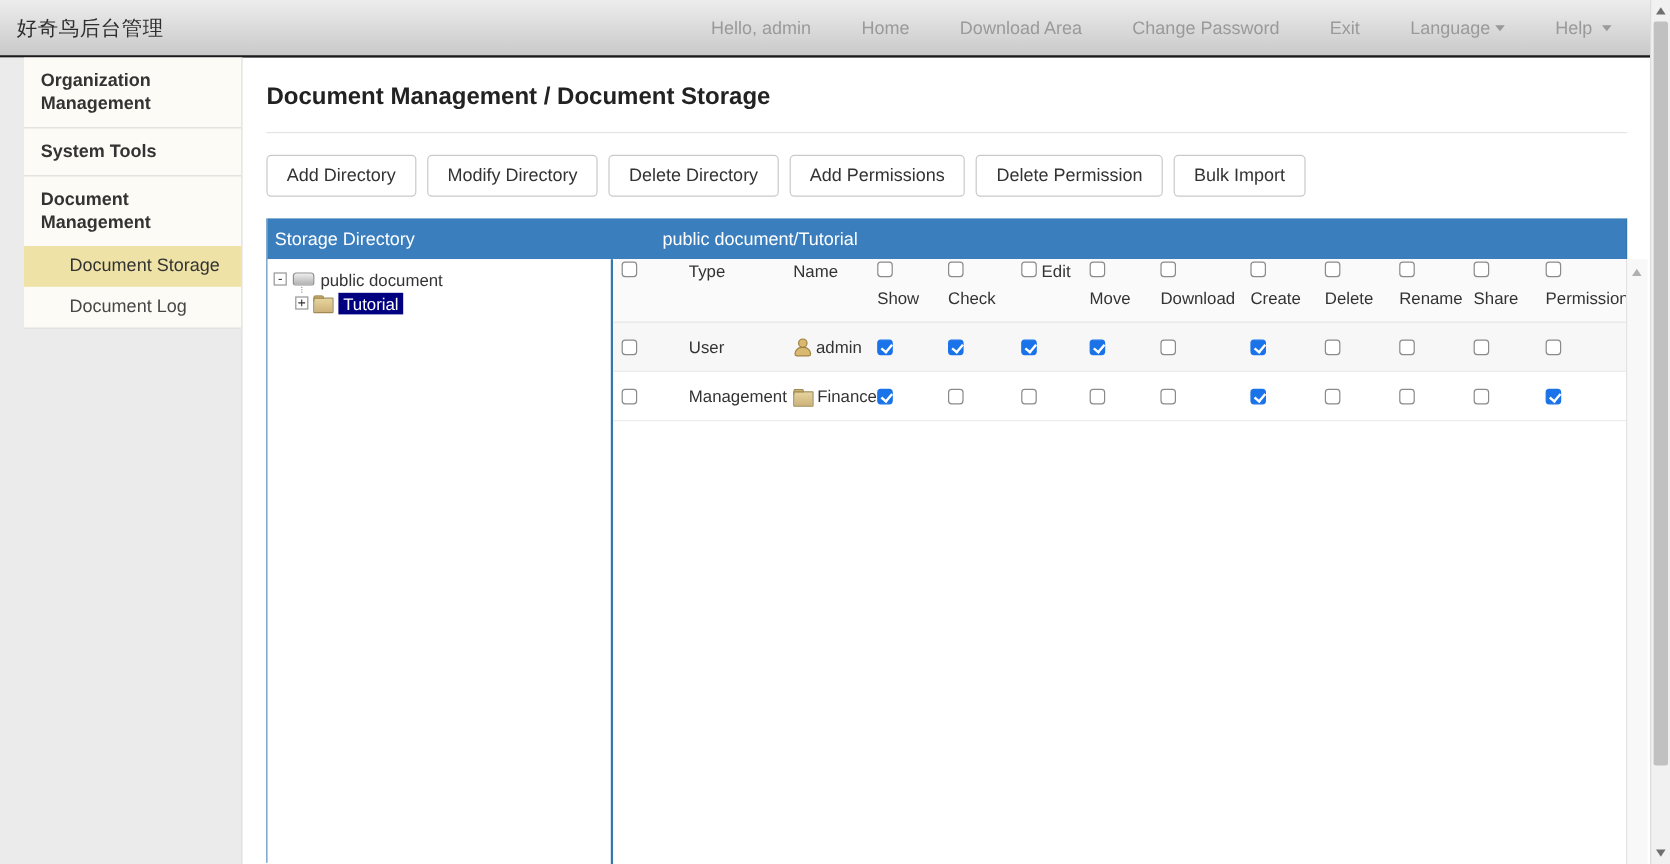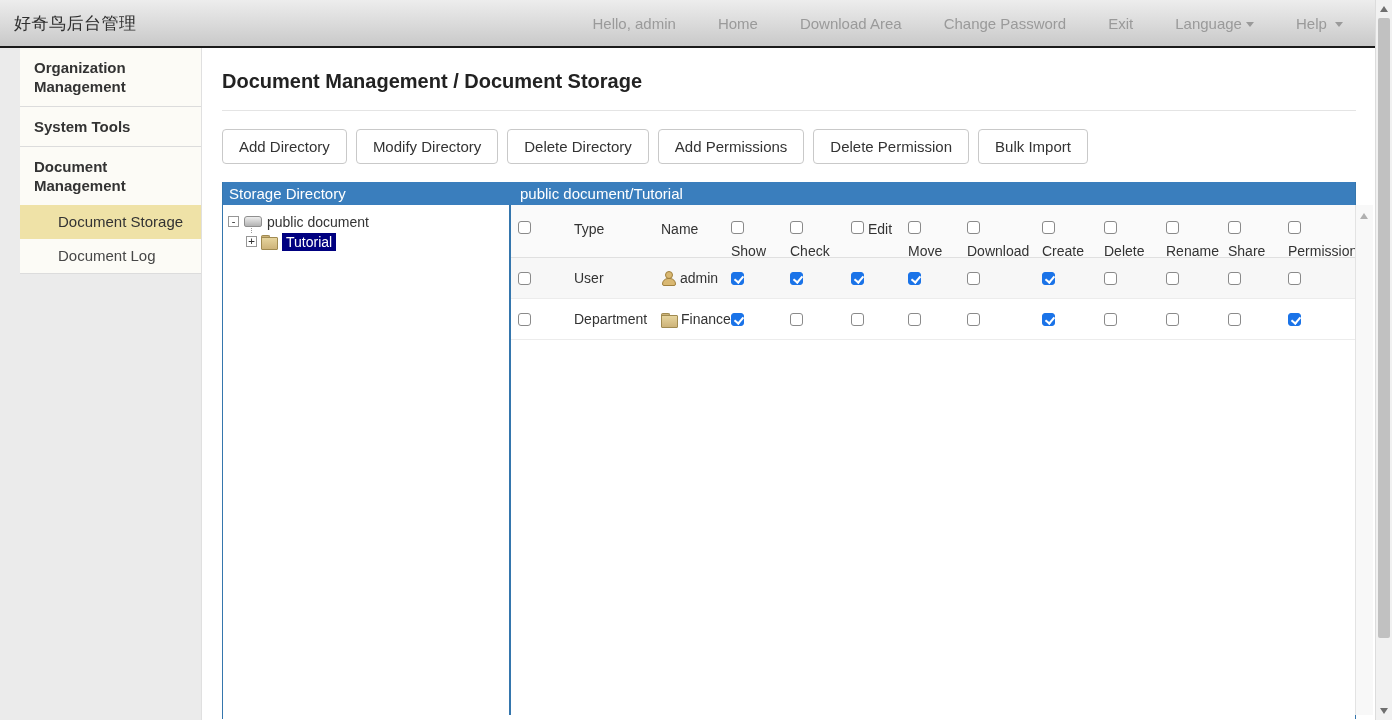--- a/index.html
+++ b/index.html
@@ -34,21 +34,21 @@
   
   .main { flex:1; padding:0 19px 0 20px; overflow:hidden; }
   .page-title { margin-top:22px; font-size:20px; font-weight:bold; color:#222; }
   .rule { margin-top:17px; height:1px; background:#e4e4e4; }
   .toolbar { margin-top:18px; display:flex; gap:9px; }
   .tbtn { height:35px; padding:0 16px; background:#fff; border:1px solid #c9c9c9;
     border-radius:4px; font-size:15px; color:#333; font-family:inherit; cursor:pointer; white-space:nowrap; }
 
   
   .panel { margin-top:18px; height:537px; border-left:1px solid #3576ad; border-right:1px solid #3576ad; }
-  .panel-header { height:23px; background:#3a7ebd; color:#fff; font-size:15px; display:flex; align-items:center; }
+  .panel-header { height:34px; background:#3a7ebd; color:#fff; font-size:15px; display:flex; align-items:center;gap:32px; }
   .ph-left { width:288px; padding-left:6px; flex:none; }
   .ph-right { padding-left:9px; }
   .panel-body { display:flex; height:510px; }
 
   
   .tree-pane { width:288px; flex:none; border-right:2px solid #3576ad; background:#fff; }
   .tree { padding:7px 0 0 5px; font-size:14px; color:#333; }
   .tree-row { display:flex; align-items:center; height:19px; cursor:pointer; }
   .tree-row.child { margin-left:18px; position:relative; margin-top:1px; }
   .tree-row.child::before { content:''; position:absolute; left:5px; top:-4px; height:5px;
@@ -62,21 +62,21 @@
   .tree-folder-icon::before { content:''; position:absolute; top:0; left:0; width:7px; height:4px;
     background:#cdb379; border:1px solid #a08a50; border-bottom:none; border-radius:2px 2px 0 0; }
   .tree-folder-icon::after { content:''; position:absolute; top:2px; left:0; width:15px; height:11px;
     background:linear-gradient(#e6d49d,#cdb379); border:1px solid #a08a50; border-radius:1px; }
   .sel-label { background:#000080; color:#fff; padding:1px 4px; }
 
   
   .table-pane { flex:1; position:relative; background:#fff; }
   .perm-table { margin-right:18px; }
   .hrow { display:flex; height:53px; background:#fafafa; border-bottom:1px solid #e0e0e0; }
-  .hrow .cell { padding-top:16px; font-size:14px; color:#333; }
+  .hrow .cell { padding-top:2px; font-size:14px; color:#333; }
   .cell { padding-left:7px; flex:none; white-space:nowrap; }
   .pc .lbl { display:block; margin-top:6px; }
   .pc.inline { display:flex; align-items:flex-start; }
   .pc.inline .lbl { display:inline-block; margin:0 0 0 4px; }
   .trow { display:flex; height:41px; border-bottom:1px solid #ececec; font-size:14px; color:#333; }
   .trow.striped { background:#f7f7f7; }
   .trow .cell { display:flex; align-items:center; height:100%; }
   .c-cb{width:56px} .c-type{width:87px} .c-name{width:70px}
   .c-0{width:59px} .c-1{width:61px} .c-2{width:57px} .c-3{width:59px} .c-4{width:75px}
   .c-5{width:62px} .c-6{width:62px} .c-7{width:62px} .c-8{width:60px} .c-9{width:74px}
@@ -239,21 +239,21 @@
                     <span class="cb"></span>
                   </div>
                   <div class="cell pc c-9">
                     <span class="cb"></span>
                   </div>
                 </div>
                 <div class="trow">
                   <div class="cell c-cb">
                     <span class="cb"></span>
                   </div>
-                  <div class="cell c-type">Department</div>
+                  <div class="cell c-type">Management</div>
                   <div class="cell c-name">
                     <span class="folder-icon"></span>
                     <span>Finance</span>
                   </div>
                   <div class="cell pc c-0">
                     <span class="cb checked"></span>
                   </div>
                   <div class="cell pc c-1">
                     <span class="cb"></span>
                   </div>

